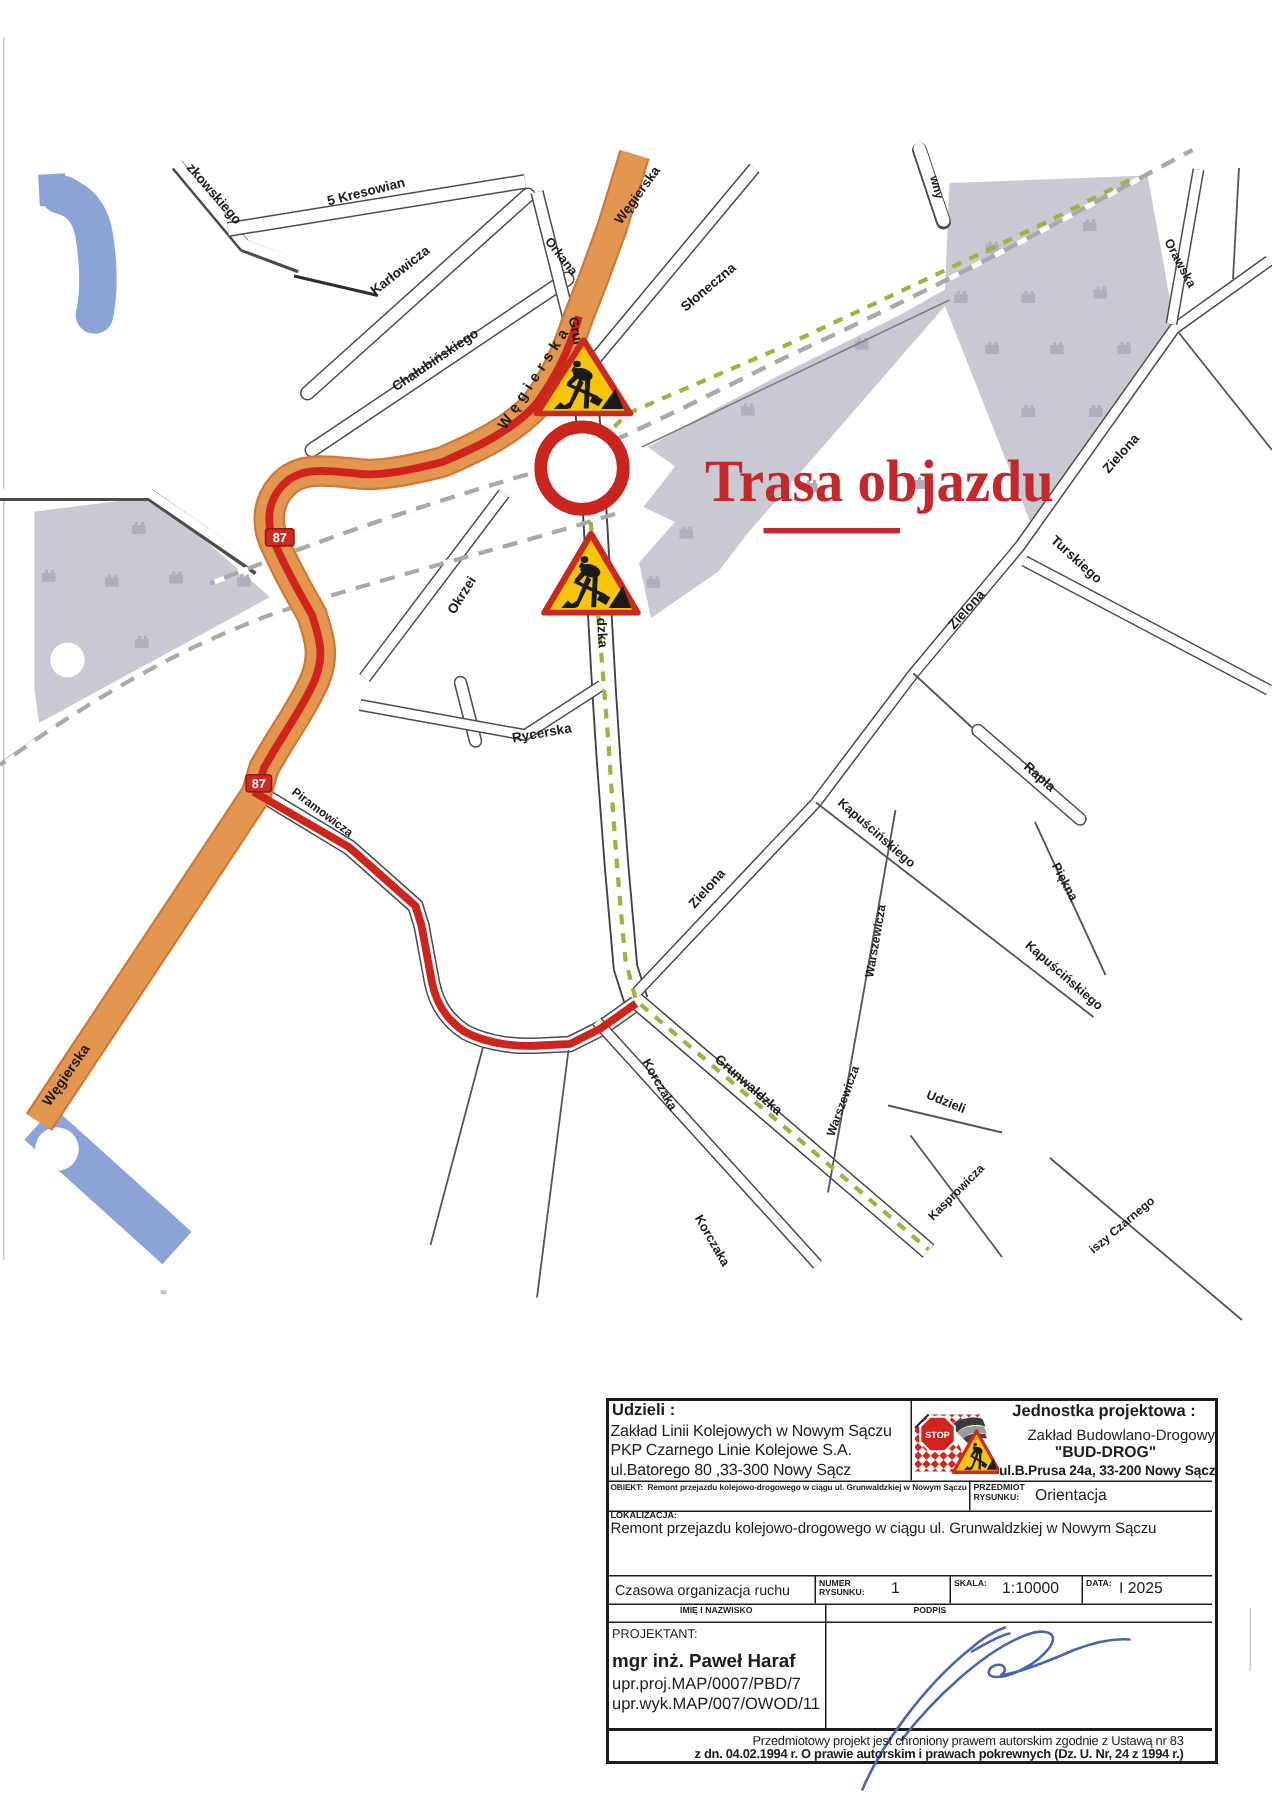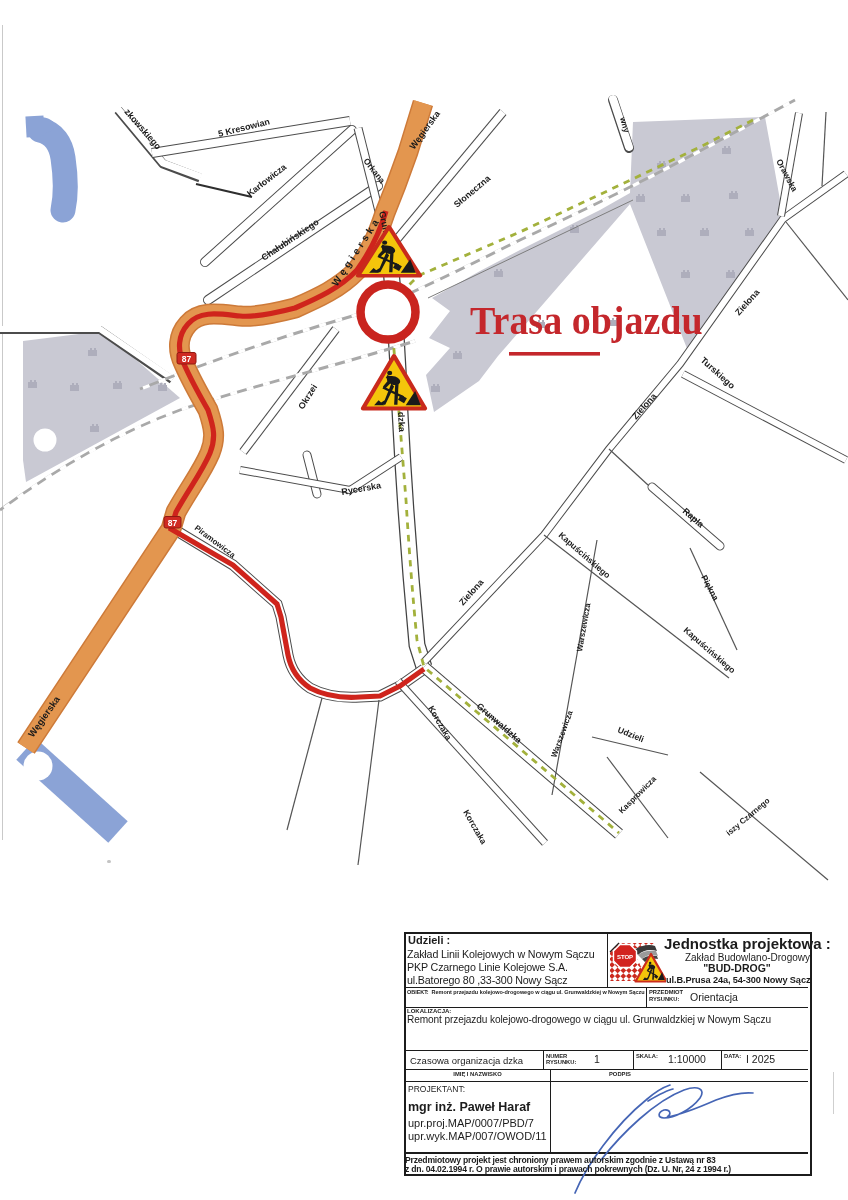--- a/index.html
+++ b/index.html
@@ -313,27 +313,27 @@
 <div class="tb" style="left:549.5px;top:1069px;width:1.2px;height:84px"></div>
 
 <div class="tx" style="left:408px;top:934px;font-size:11px;font-weight:bold">Udzieli :</div>
 
 <div class="tx" style="left:407px;top:948px;font-size:10.7px;letter-spacing:-0.15px">Zakład Linii Kolejowych w Nowym Sączu</div>
 
 <div class="tx" style="left:407px;top:961px;font-size:10.7px;letter-spacing:-0.15px">PKP Czarnego Linie Kolejowe S.A.</div>
 
 <div class="tx" style="left:407px;top:974px;font-size:10.7px;letter-spacing:-0.15px">ul.Batorego 80 ,33-300 Nowy Sącz</div>
 
-<div class="tx" style="left:664px;top:935px;width:144px;font-size:15px;font-weight:bold">Jednostka projektowa :</div>
+<div class="tx" style="left:664px;top:935px;width:144px;text-align:center;font-size:11px;font-weight:bold">Jednostka projektowa :</div>
 
 <div class="tx" style="left:664px;top:951.5px;width:146px;text-align:right;font-size:10px;font-weight:normal">Zakład Budowlano-Drogowy</div>
 
 <div class="tx" style="left:664px;top:962px;width:146px;text-align:center;font-size:10.5px;font-weight:bold">"BUD-DROG"</div>
 
-<div class="tx" style="left:666px;top:974.5px;font-size:9.2px;font-weight:bold;letter-spacing:-0.1px">ul.B.Prusa 24a, 54-300 Nowy Sącz</div>
+<div class="tx" style="left:666px;top:974.5px;font-size:9.2px;font-weight:bold;letter-spacing:-0.1px">ul.B.Prusa 24a, 33-200 Nowy Sącz</div>
 
 <svg class="abs" style="left:608px;top:941px" width="58" height="42" viewBox="0 0 58 42">
 <defs>
         <pattern id="chk" width="8" height="8" patternUnits="userSpaceOnUse" patternTransform="rotate(45 4 4)">
           <rect width="8" height="8" fill="#fff"></rect>
           <rect width="4" height="4" fill="#cc2a1f"></rect>
           <rect x="4" y="4" width="4" height="4" fill="#cc2a1f"></rect>
         </pattern>
       </defs>
 <path d="M2,11 L11,2 L46,2 L46,40 L2,40 Z" fill="url(#chk)"></path>
@@ -355,21 +355,21 @@
 <div class="tx" style="left:407px;top:988.5px;font-size:5.5px;font-weight:bold;letter-spacing:-0.05px">OBIEKT:&nbsp;&nbsp;Remont przejazdu kolejowo-drogowego w ciągu ul. Grunwaldzkiej w Nowym Sączu</div>
 
 <div class="tx" style="left:649px;top:989px;font-size:5.8px;font-weight:bold;line-height:6.6px">PRZEDMIOT<br>RYSUNKU:</div>
 
 <div class="tx" style="left:690px;top:991px;font-size:10.5px">Orientacja</div>
 
 <div class="tx" style="left:407px;top:1008px;font-size:6px;font-weight:bold">LOKALIZACJA:</div>
 
 <div class="tx" style="left:407px;top:1013.5px;font-size:10.1px;letter-spacing:-0.1px">Remont przejazdu kolejowo-drogowego w ciągu ul. Grunwaldzkiej w Nowym Sączu</div>
 
-<div class="tx" style="left:410px;top:1055px;font-size:9.5px">Czasowa organizacja dzka</div>
+<div class="tx" style="left:410px;top:1055px;font-size:9.5px">Czasowa organizacja ruchu</div>
 
 <div class="tx" style="left:546px;top:1052.5px;font-size:5.8px;font-weight:bold;line-height:6.6px">NUMER<br>RYSUNKU:</div>
 
 <div class="tx" style="left:594px;top:1053px;font-size:10.5px">1</div>
 
 <div class="tx" style="left:636px;top:1052.5px;font-size:5.8px;font-weight:bold">SKALA:</div>
 
 <div class="tx" style="left:668px;top:1053px;font-size:10.5px">1:10000</div>
 
 <div class="tx" style="left:724px;top:1052.5px;font-size:5.8px;font-weight:bold">DATA:</div>
@@ -389,19 +389,19 @@
 <div class="tx" style="left:408px;top:1130px;font-size:11px">upr.wyk.MAP/007/OWOD/11</div>
 
 <svg class="abs" style="left:540px;top:1058px" width="280" height="142" viewBox="540 1058 280 142">
 <g fill="none" stroke="#4565b5" stroke-width="1.7" stroke-linecap="round">
 <path d="M575,1193 C586,1166 615,1125 646,1100 C655,1092 664,1087 670,1085"></path>
 <path d="M601,1160 C622,1133 655,1101 684,1090 C698,1085 706,1089 700,1098 C691,1110 674,1118 664,1118 C657,1118 658,1112 664,1110 C670,1109 672,1114 667,1117 C680,1115 700,1107 716,1100 C729,1095 743,1092 753,1093"></path>
 <path d="M648,1101 C660,1094 668,1090 673,1089"></path>
 </g>
 </svg>
 
-<div class="tx" style="left:405px;top:1155px;width:384px;text-align:left;font-size:8.6px;font-weight:bold;letter-spacing:-0.2px">Przedmiotowy projekt jest chroniony prawem autorskim zgodnie z Ustawą nr 83</div>
-
-<div class="tx" style="left:405px;top:1164px;width:384px;text-align:left;font-size:8.6px;font-weight:bold;letter-spacing:-0.2px">z dn. 04.02.1994 r. O prawie autorskim i prawach pokrewnych (Dz. U. Nr, 24 z 1994 r.)</div>
+<div class="tx" style="left:405px;top:1155px;width:384px;text-align:right;font-size:8.6px;font-weight:normal;letter-spacing:-0.2px">Przedmiotowy projekt jest chroniony prawem autorskim zgodnie z Ustawą nr 83</div>
+
+<div class="tx" style="left:405px;top:1164px;width:384px;text-align:right;font-size:8.6px;font-weight:bold;letter-spacing:-0.2px">z dn. 04.02.1994 r. O prawie autorskim i prawach pokrewnych (Dz. U. Nr, 24 z 1994 r.)</div>
 
 <div class="abs" style="left:833px;top:1072px;width:1px;height:42px;background:#cfcfcf"></div>
 
 </div>
 
 </body></html>

